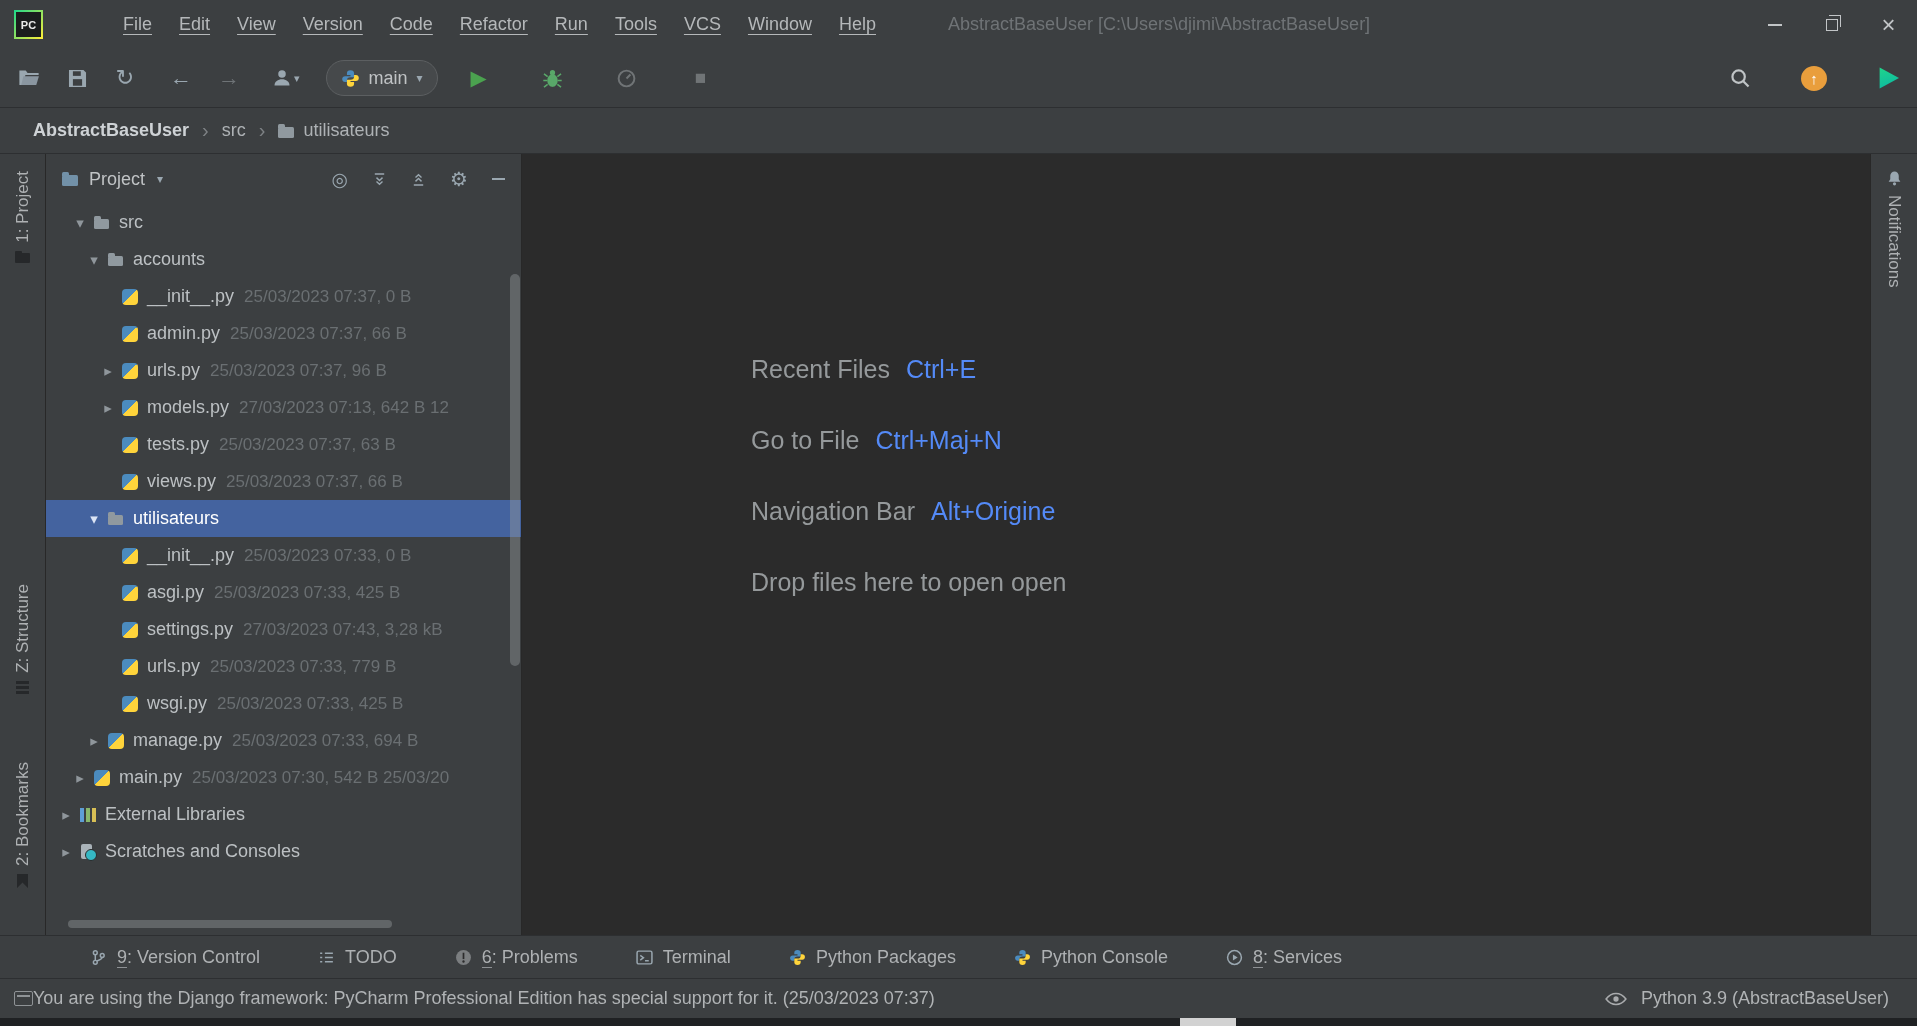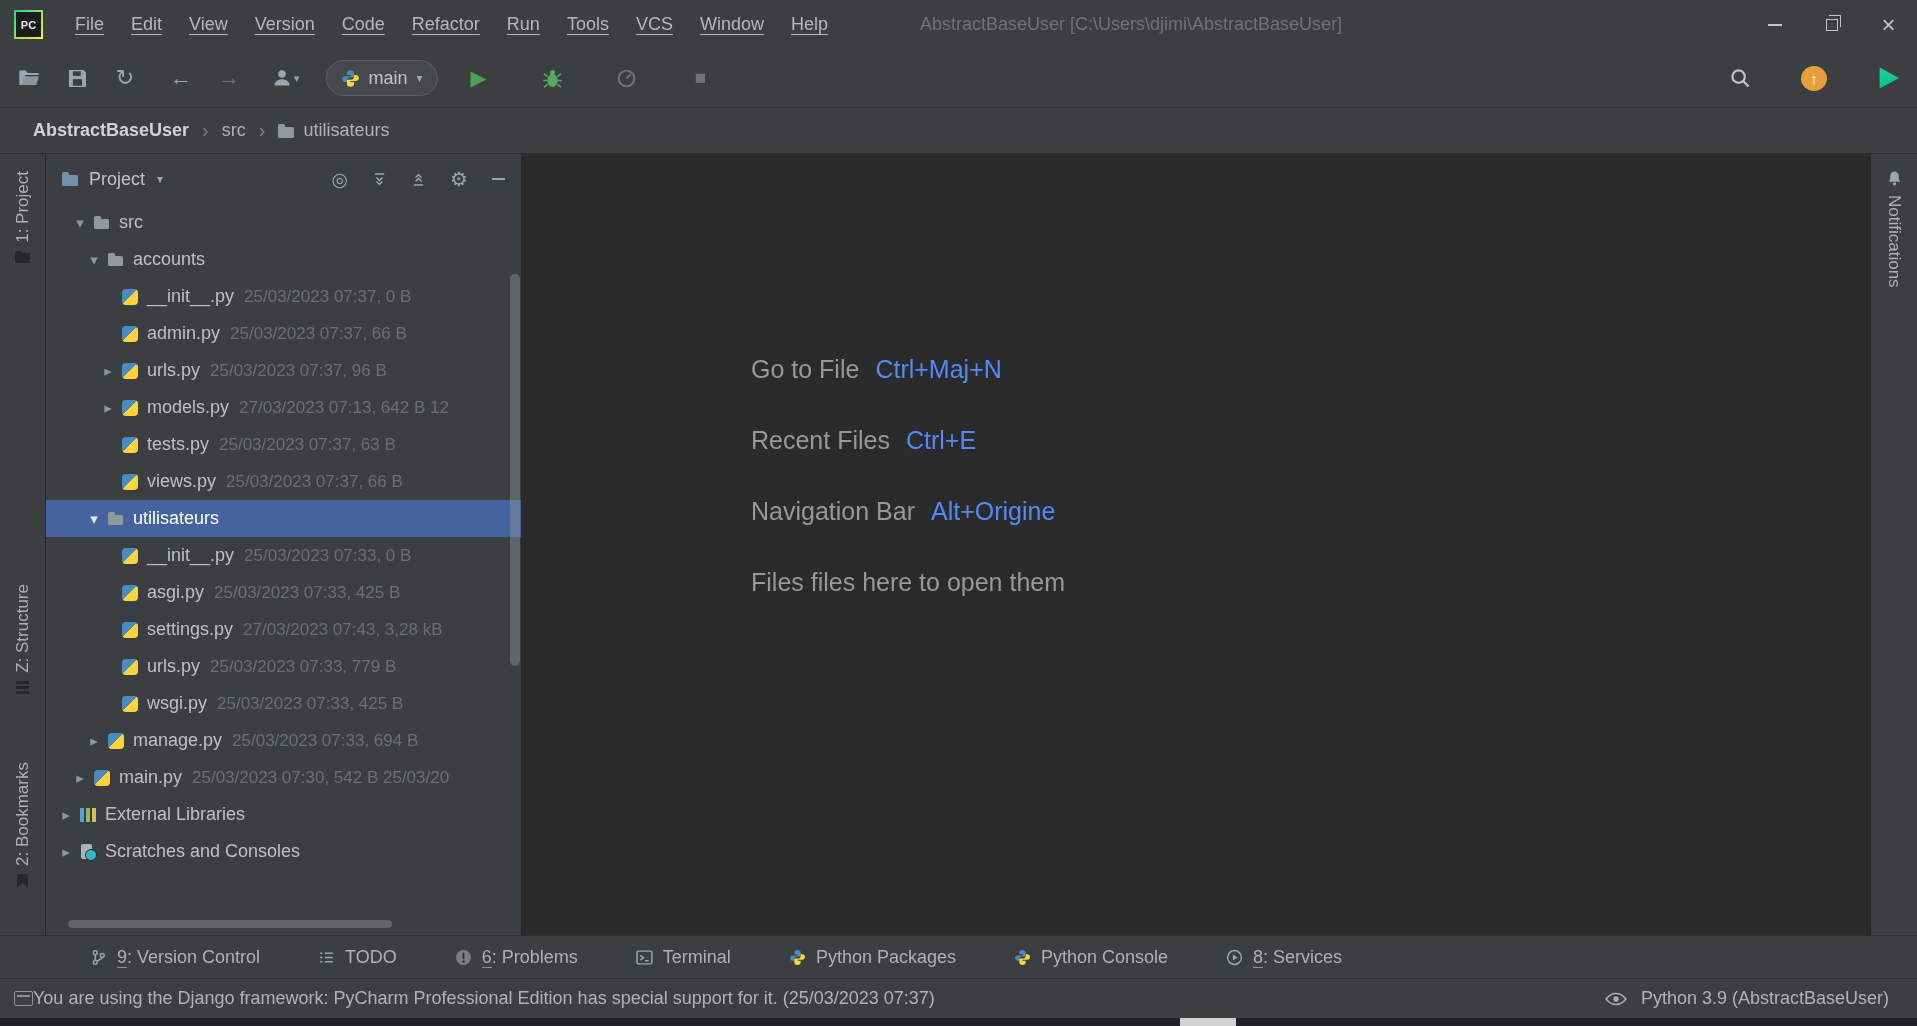--- a/index.html
+++ b/index.html
@@ -5,25 +5,25 @@
   :root{
     --bg:#3c3f41; --bg-editor:#2b2b2b; --line:#2d2f31; --line-dark:#282828;
     --txt:#b8bbbd; --txt-dim:#6a6f72; --txt-bright:#ced2d5;
     --sel:#44639f; --blue:#548af7; --icon:#9aa7b0;
   }
   *{margin:0;padding:0;box-sizing:border-box;}
   html,body{width:1917px;height:1026px;}
   body{background:var(--bg);font-family:"Liberation Sans","DejaVu Sans",sans-serif;color:var(--txt);overflow:hidden;position:relative;font-size:18px;}
 
   
-  .titlebar{height:49px;display:flex;align-items:center;position:relative;background:var(--bg);}
+  .titlebar{height:49px;display:flex;align-items:center;position:relative;background:var(--bg);gap:48px;}
   .logo{width:29px;height:29px;margin-left:14px;background:#1b1d1e;border:2px solid;border-image:linear-gradient(135deg,#21d789,#fcee39) 1;color:#eaeaea;font-size:11px;font-weight:bold;display:flex;align-items:center;justify-content:center;flex:none;}
   .menus{display:flex;gap:27px;margin-left:32px;}
   .menu-item{color:#b5b8ba;text-decoration:underline;text-underline-offset:4px;text-decoration-thickness:1px;cursor:default;}
-  .win-title{position:absolute;left:920px;top:0;height:49px;display:flex;align-items:center;color:#6f7376;}
+  .win-title{position:absolute;left:948px;top:0;height:49px;display:flex;align-items:center;color:#6f7376;}
   .win-controls{position:absolute;right:0;top:0;height:49px;display:flex;}
   .win-btn{width:57px;height:49px;display:flex;align-items:center;justify-content:center;color:#c2c5c7;}
   .ic-min{width:14px;height:2px;background:currentColor;display:block;}
   .ic-restore{position:relative;width:12px;height:12px;border:1.5px solid currentColor;display:block;}
   .ic-restore::before{content:"";position:absolute;left:2px;top:-5px;width:11px;height:11px;border:1.5px solid currentColor;border-left:none;border-bottom:none;}
   .ic-close{font-size:24px;line-height:1;}
 
   
   .toolbar{height:59px;display:flex;align-items:center;padding:0 16px;border-bottom:1px solid var(--line);position:relative;}
   .tb-btn{display:inline-flex;align-items:center;justify-content:center;min-width:26px;height:34px;cursor:default;}
@@ -453,36 +453,36 @@
 
     <div class="vscroll"></div>
     <div class="hscroll"></div>
   </div>
 
   <div class="editor">
     <div class="shortcuts">
 
 
         <div class="shortcut-line">
+          <span class="sc-label">Recent Files</span>
+          <span class="sc-keys">Ctrl+E</span>
+        </div>
+
+        <div class="shortcut-line">
           <span class="sc-label">Go to File</span>
           <span class="sc-keys">Ctrl+Maj+N</span>
-        </div>
-
-        <div class="shortcut-line">
-          <span class="sc-label">Recent Files</span>
-          <span class="sc-keys">Ctrl+E</span>
         </div>
 
         <div class="shortcut-line">
           <span class="sc-label">Navigation Bar</span>
           <span class="sc-keys">Alt+Origine</span>
         </div>
 
         <div class="shortcut-line">
-          <span class="sc-label">Files files here to open them</span>
+          <span class="sc-label">Drop files here to open open</span>
           <span class="sc-keys"></span>
         </div>
       </div>
   </div>
 
   <div class="stripe stripe-right">
     <div class="vtab" style="top:16px">
       <svg width="17" height="17" viewBox="0 0 16 16" fill="#9aa7b0">
           <path d="M8 1.5a4 4 0 0 0-4 4v3.2L2.5 11h11L12 8.7V5.5a4 4 0 0 0-4-4z"></path>
           <circle cx="8" cy="13" r="1.5"></circle>

